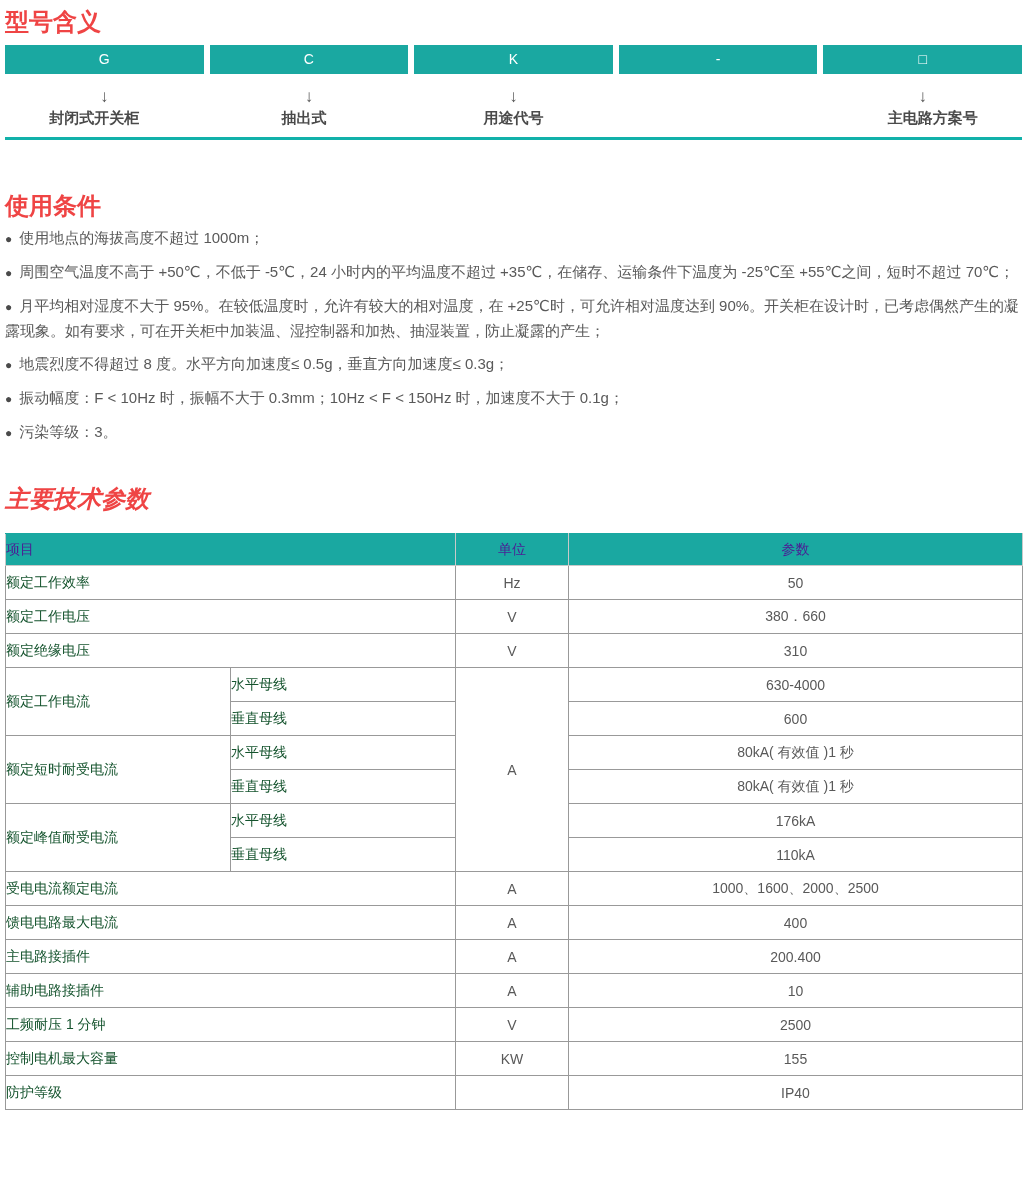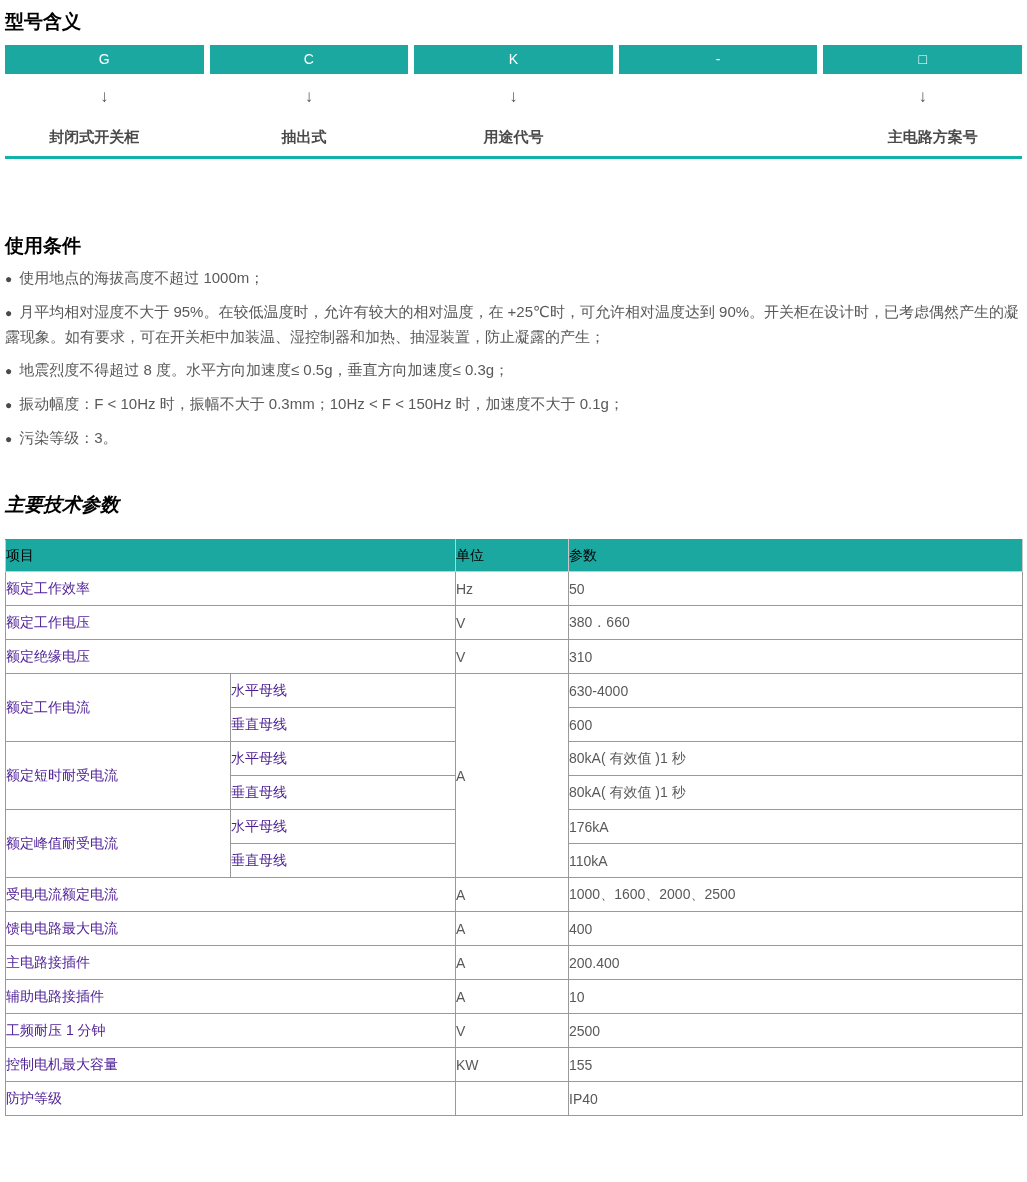--- a/index.html
+++ b/index.html
@@ -7,22 +7,22 @@
   body {
     width: 1027px;
     height: 1182px;
     font-family: "Liberation Sans", "DejaVu Sans", sans-serif;
     color: #595959;
     overflow: hidden;
   }
   .page { padding: 0 5px; }
 
   .section-title {
-    color: #000000;
-    font-size: 19px;
+    color: #ef4444;
+    font-size: 24px;
     font-weight: bold;
     line-height: 28px;
   }
   .title-model { padding-top: 8px; }
 
   
   .model-grid {
     margin-top: 9px;
     display: grid;
     grid-template-columns: repeat(5, 1fr);
@@ -37,38 +37,38 @@
     font-size: 14px;
   }
   .arrow-row { margin-top: 13px; }
   .arrow-cell {
     text-align: center;
     color: #555555;
     font-size: 17px;
     height: 20px;
     line-height: 20px;
   }
-  .label-row { margin-top: 20px; gap: 31px; }
+  .label-row { margin-top: 1px; gap: 31px; }
   .label-cell {
     text-align: center;
     color: #4a4a4a;
     font-size: 15px;
     font-weight: bold;
     height: 20px;
     line-height: 20px;
   }
   .teal-hr {
     margin-top: 9px;
     height: 3px;
     background: #12b1aa;
     border: none;
   }
 
   
-  .title-conditions { margin-top: 73px; }
+  .title-conditions { margin-top: 52px; }
   .conditions-list {
     margin-top: 6px;
     list-style: none;
     font-size: 15px;
     color: #595959;
   }
   .conditions-list li {
     line-height: 24px;
     margin-bottom: 9px;
   }
@@ -88,28 +88,28 @@
     font-size: 14px;
   }
   table.tech td, table.tech th {
     border: 1px solid #999999;
     height: 34px;
     padding: 0;
     font-weight: normal;
   }
   table.tech thead th {
     background: #1aa8a1;
-    color: #000000;
+    color: #4c1d95;
     border-color: #c9c9c9;
     border-top-color: #1aa8a1;
     height: 32px;
     font-size: 14px;
   }
-  .cell-left { text-align: left; padding-left: 13px; color: #4c1d95; }
-  .cell-center { text-align: left; color: #595959; }
+  .cell-left { text-align: left; padding-left: 13px; color: #14532d; }
+  .cell-center { text-align: center; color: #595959; }
   thead .cell-left { color: #ffffff; }
   thead .cell-center { color: #ffffff; }
 </style>
 </head>
 <body>
 
 <div class="page">
 
   <h2 class="section-title title-model">型号含义</h2>
 
@@ -136,20 +136,21 @@
     <div class="label-cell"></div>
     <div class="label-cell">主电路方案号</div>
   </div>
 
   <div class="teal-hr"></div>
 
   <h2 class="section-title title-conditions">使用条件</h2>
 
   <ul class="conditions-list">
     <li><span class="dot">●</span><span>使用地点的海拔高度不超过 1000m；</span></li>
+    <li><span class="dot">●</span><span>周围空气温度不高于 +50℃，不低于 -5℃，24 小时内的平均温度不超过 +35℃，在储存、运输条件下温度为 -25℃至 +55℃之间，短时不超过 70℃；</span></li>
     <li><span class="dot">●</span><span>月平均相对湿度不大于 95%。在较低温度时，允许有较大的相对温度，在 +25℃时，可允许相对温度达到 90%。开关柜在设计时，已考虑偶然产生的凝露现象。如有要求，可在开关柜中加装温、湿控制器和加热、抽湿装置，防止凝露的产生；</span></li>
     <li><span class="dot">●</span><span>地震烈度不得超过 8 度。水平方向加速度≤ 0.5g，垂直方向加速度≤ 0.3g；</span></li>
     <li><span class="dot">●</span><span>振动幅度：F &lt; 10Hz 时，振幅不大于 0.3mm；10Hz &lt; F &lt; 150Hz 时，加速度不大于 0.1g；</span></li>
     <li><span class="dot">●</span><span>污染等级：3。</span></li>
   </ul>
 
   <h2 class="section-title title-tech">主要技术参数</h2>
 
   <table class="tech">
     <colgroup>

